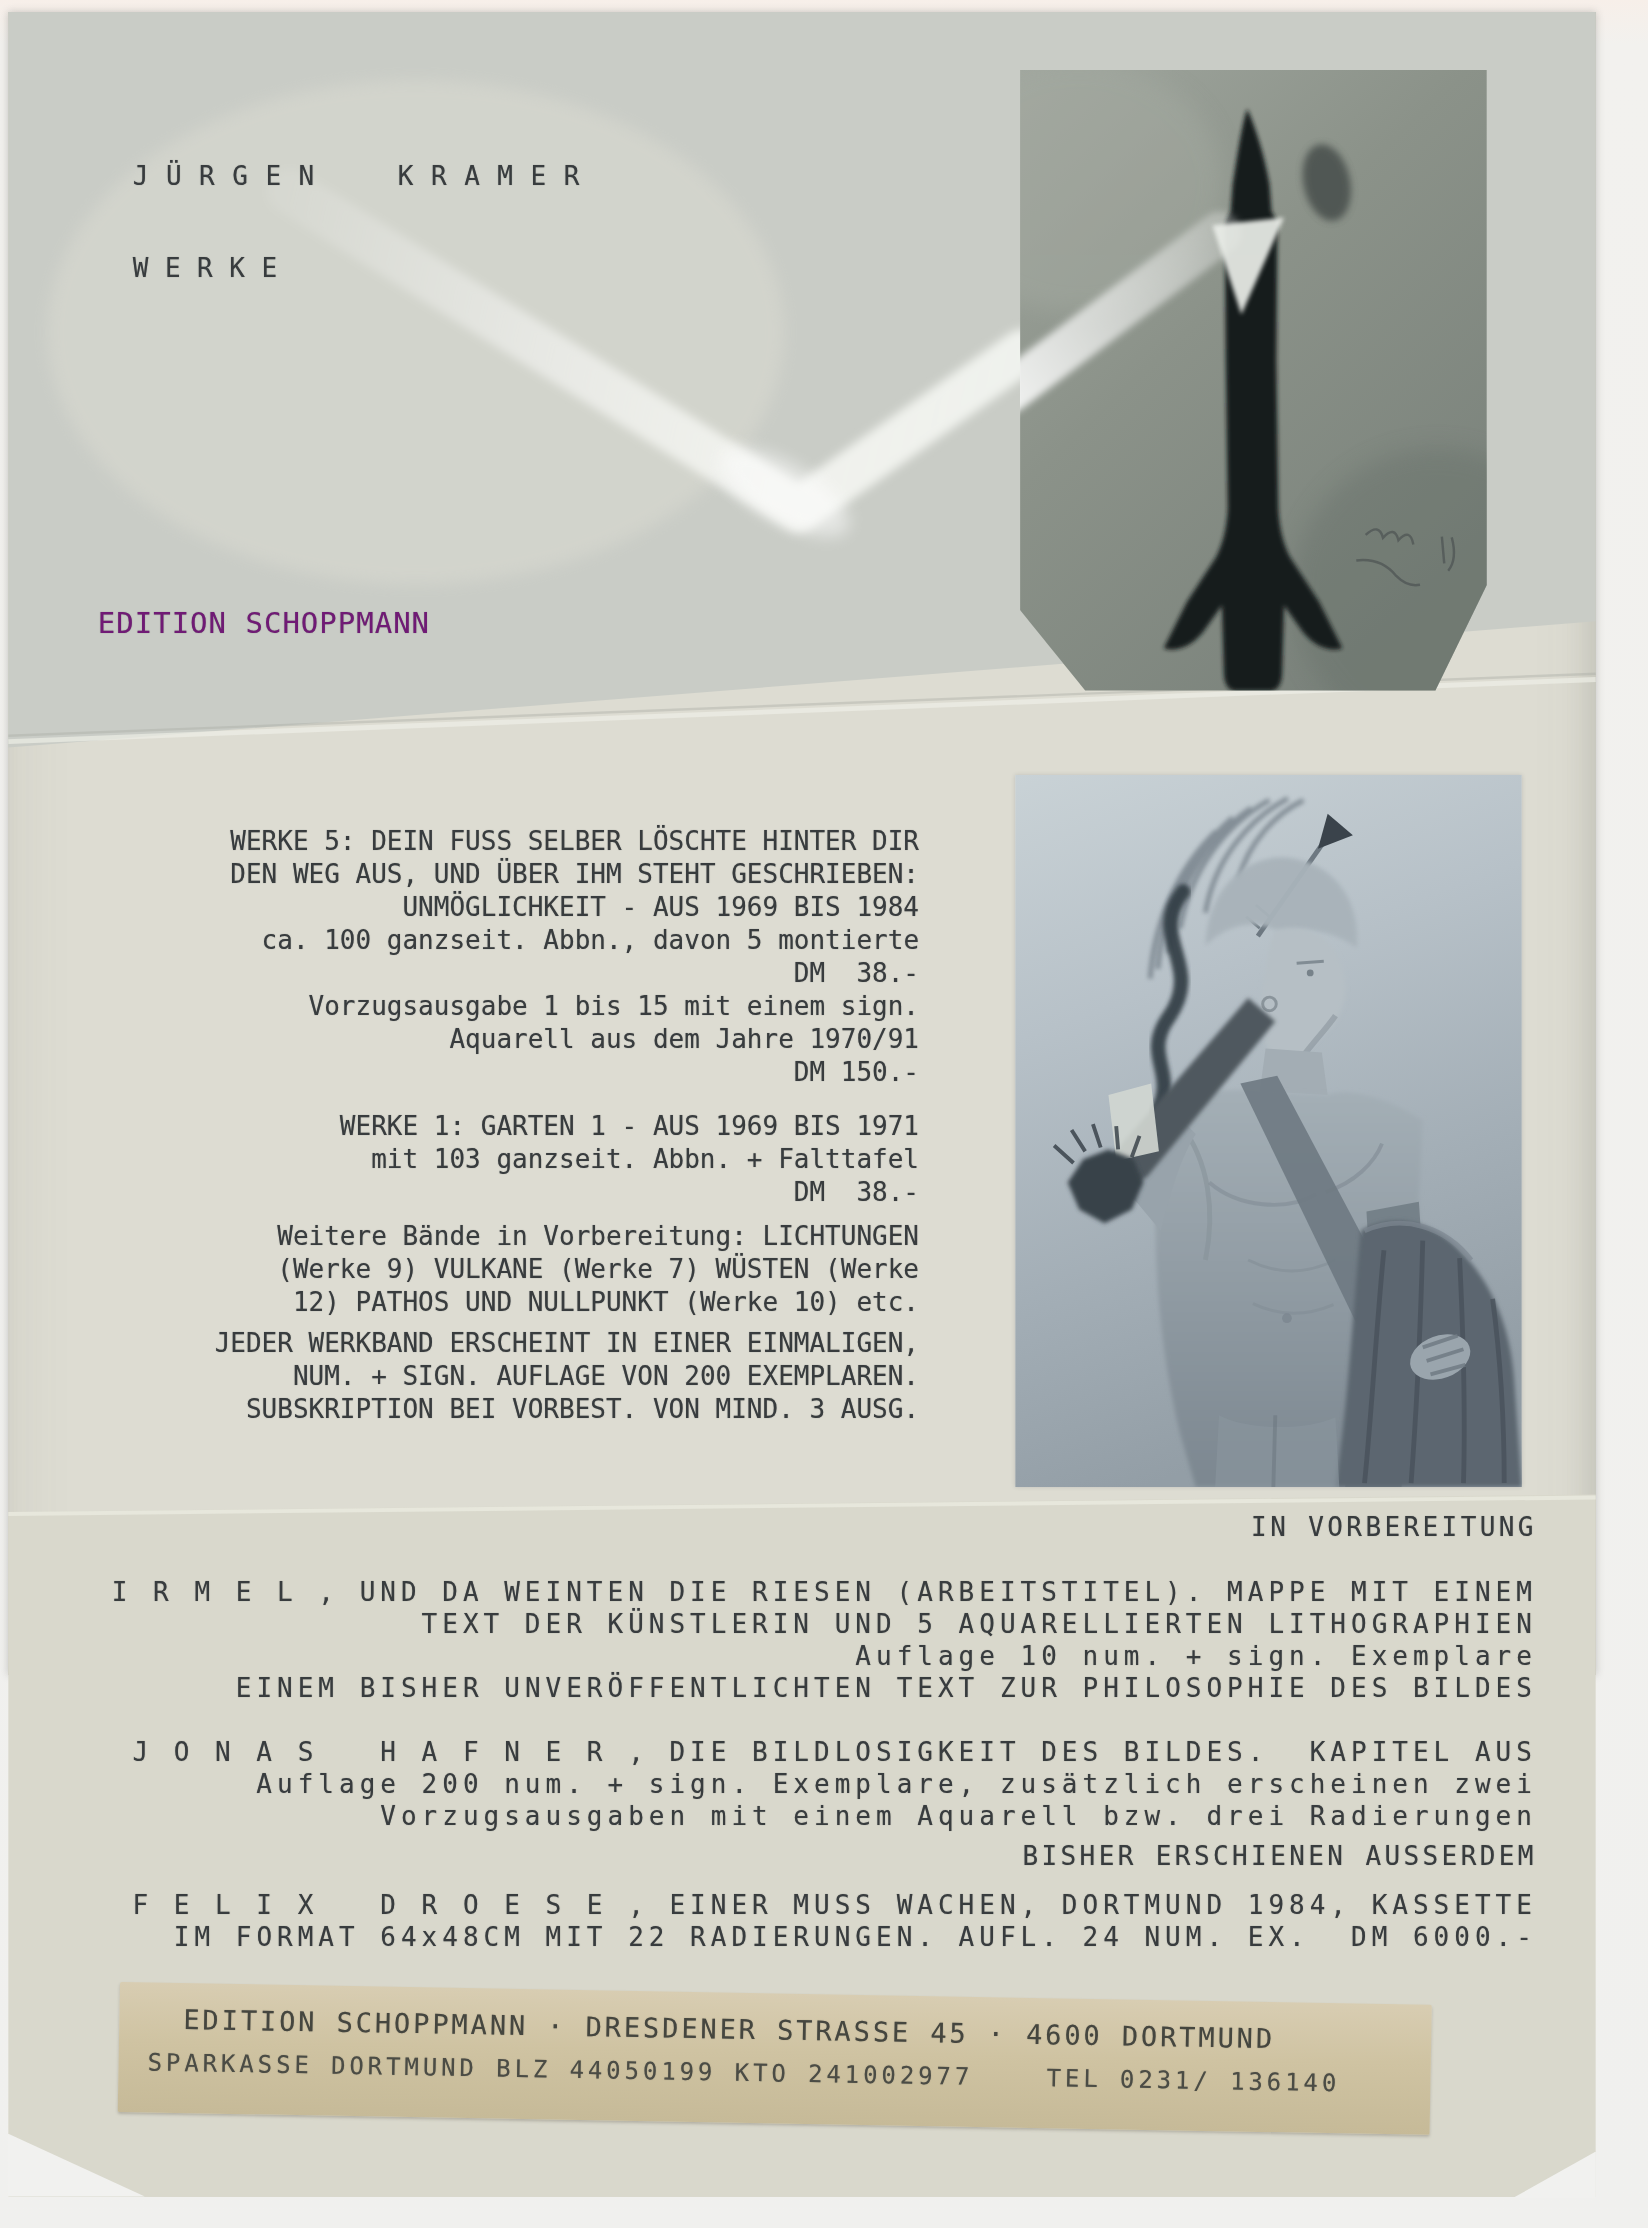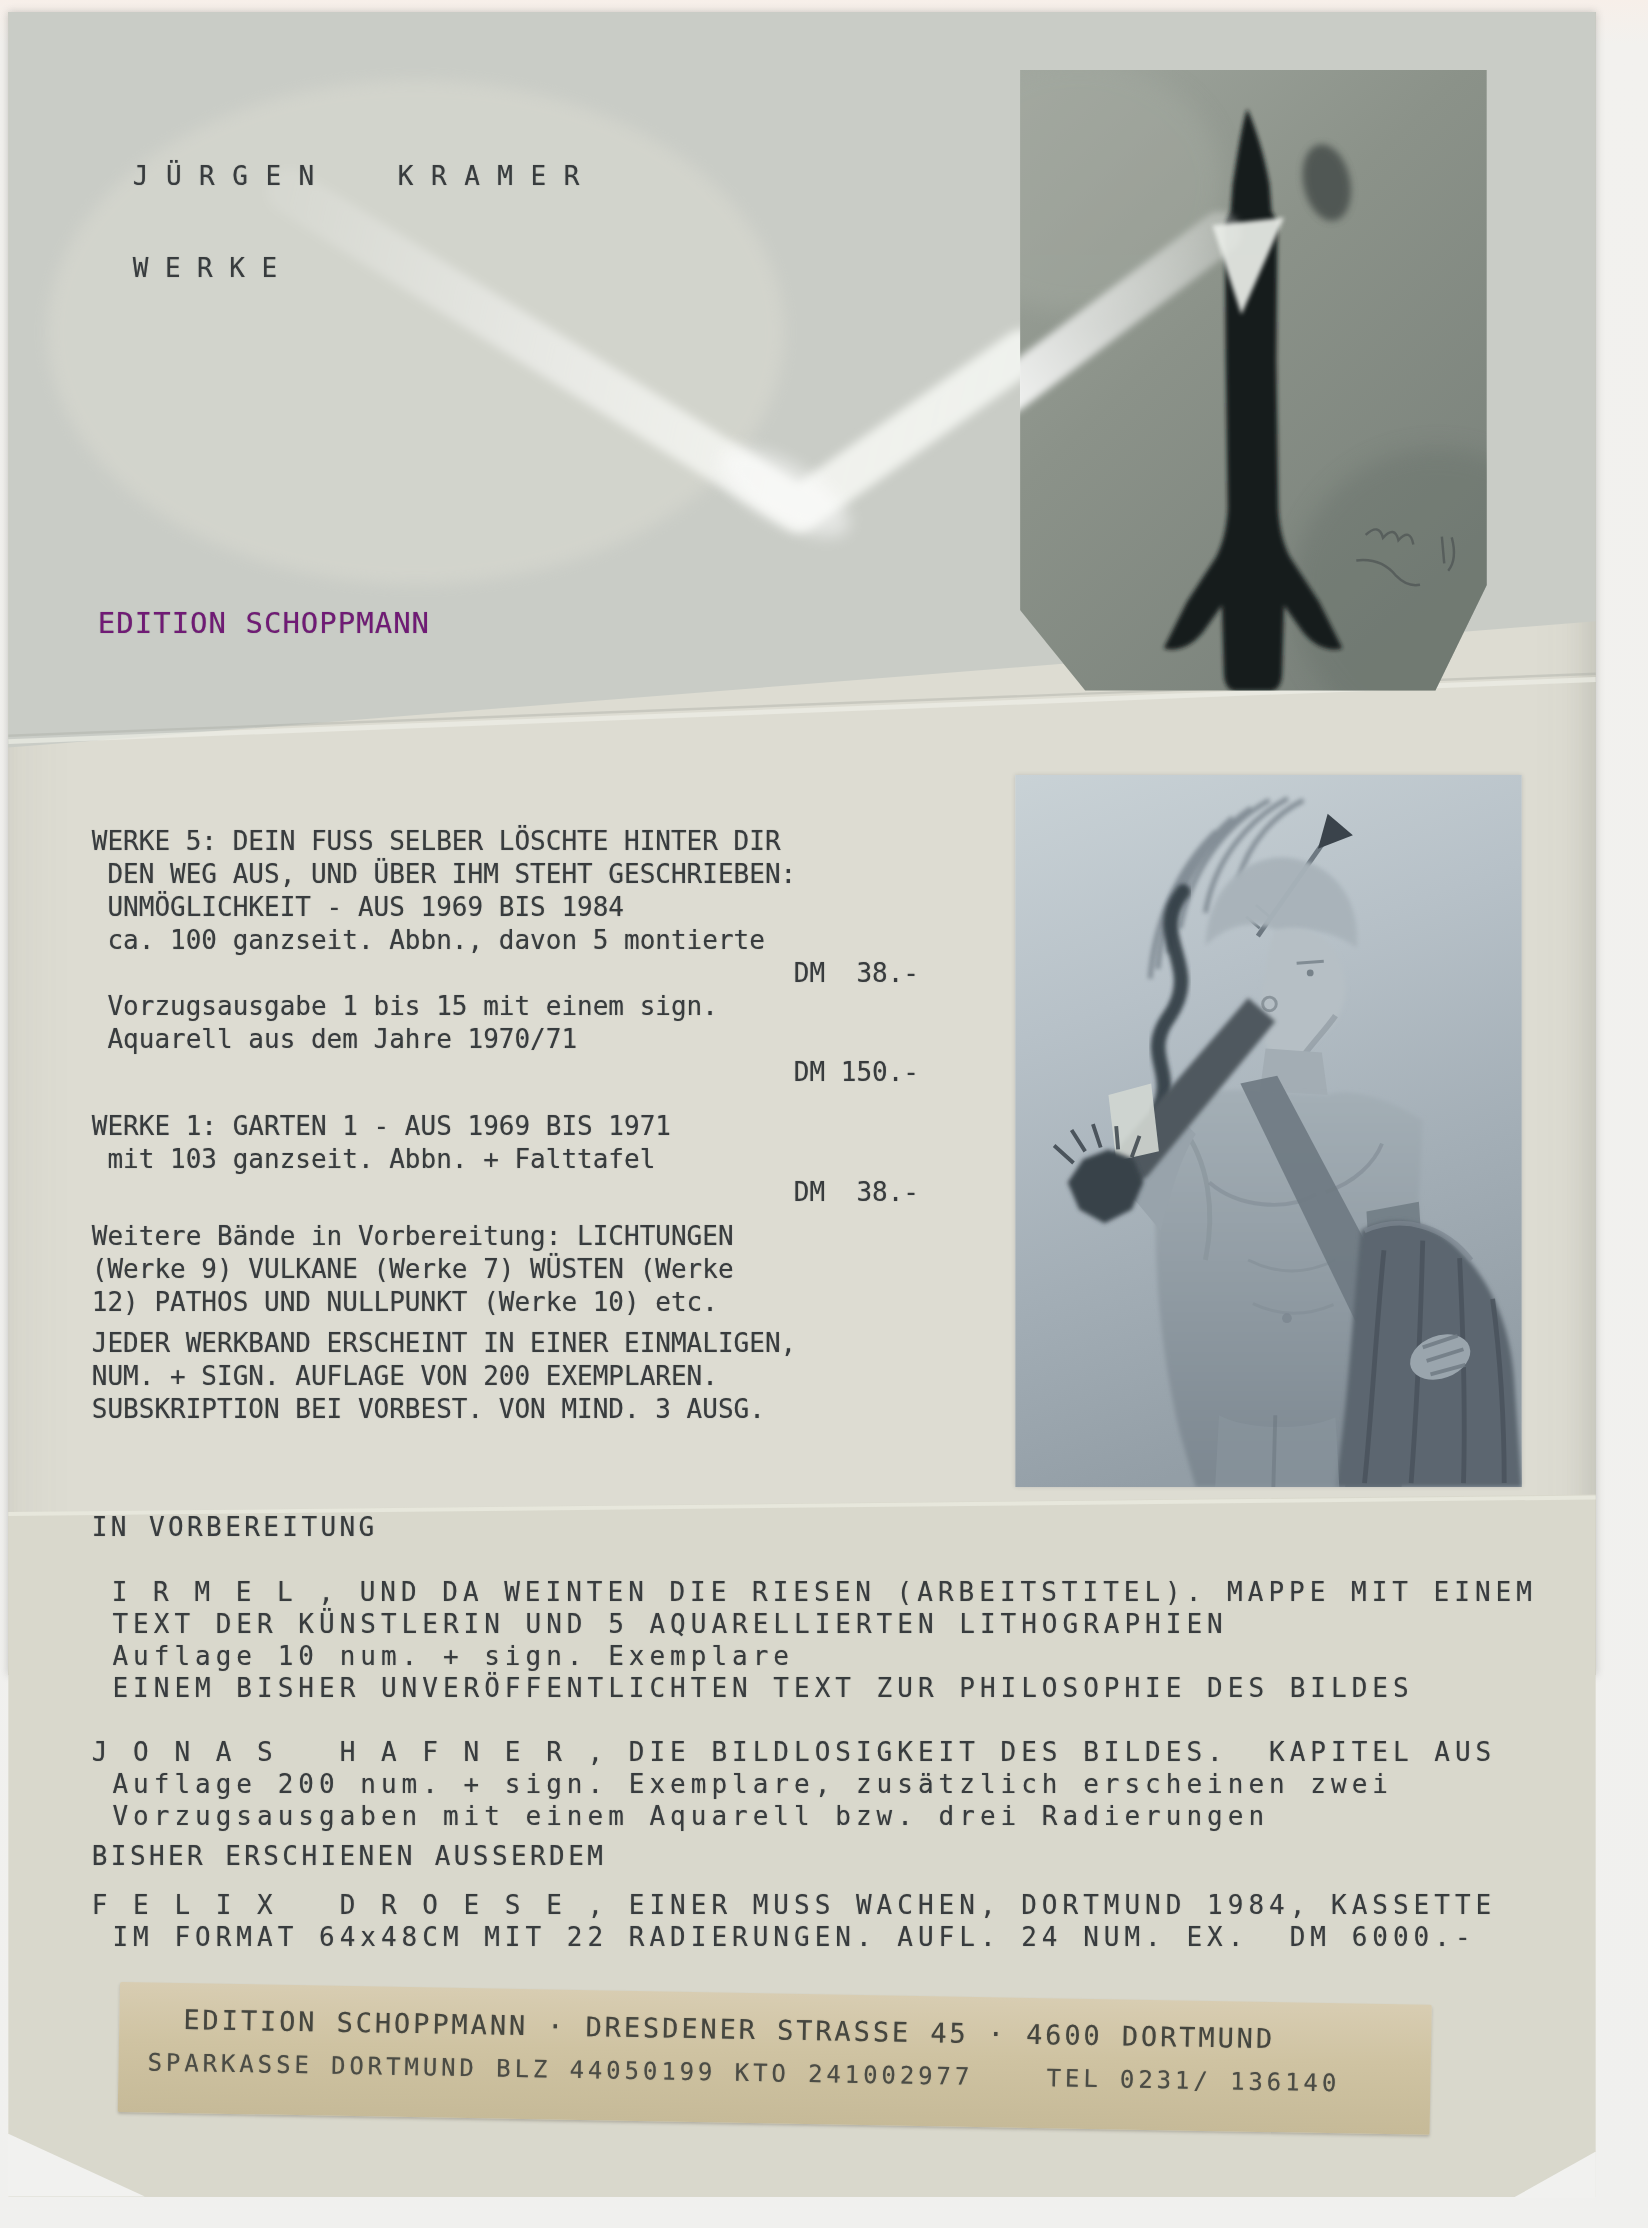--- a/index.html
+++ b/index.html
@@ -6,20 +6,21 @@
   body{
     width:1649px;height:2229px;position:relative;overflow:hidden;
     background:linear-gradient(180deg,#f7efe9 0px,#f2f1ee 44px,#f0f0ee 100%);
     font-family:"DejaVu Sans Mono","Liberation Mono",monospace;
     color:#383c3e;
   }
   #paper{
     position:absolute;left:7.8px;top:11.6px;width:1588px;height:1663px;
     background:#dddcd2;
     box-shadow:0 0 7.8px rgba(60,60,55,.25), inset 0 0 68px rgba(95,100,88,.10), inset -9.7px 0 21.3px rgba(85,90,82,.12);
+    text-align:right;
   }
   .txt{position:absolute;white-space:pre;text-shadow:0 0 1px rgba(56,60,62,.55);}
   #artist{left:125px;top:149px;font-size:26px;letter-spacing:17.5px;word-spacing:33px;}
   #series{left:125px;top:241px;font-size:26px;letter-spacing:16.5px;}
   #publisher{left:90px;top:594px;font-size:29px;letter-spacing:1px;color:#701a75;}
   
   #main-section{position:absolute;left:84px;top:813px;font-size:26px;letter-spacing:0px;}
   #main-section .ln{white-space:pre;line-height:33px;height:33px;text-shadow:0 0 1px rgba(56,60,62,.5);}
   #main-section .price{padding-left:702px;}
   .g6{margin-top:21px;} .g8{margin-top:7.8px;} .g12{margin-top:11.6px;}
@@ -121,21 +122,21 @@
     </svg>
   </div>
 
   <div id="main-section">
     <div class="ln">WERKE 5: DEIN FUSS SELBER LÖSCHTE HINTER DIR</div>
     <div class="ln"> DEN WEG AUS, UND ÜBER IHM STEHT GESCHRIEBEN:</div>
     <div class="ln"> UNMÖGLICHKEIT - AUS 1969 BIS 1984</div>
     <div class="ln"> ca. 100 ganzseit. Abbn., davon 5 montierte</div>
     <div class="ln price">DM  38.-</div>
     <div class="ln"> Vorzugsausgabe 1 bis 15 mit einem sign.</div>
-    <div class="ln"> Aquarell aus dem Jahre 1970/71</div>
+    <div class="ln"> Aquarell aus dem Jahre 1970/91</div>
     <div class="ln price">DM 150.-</div>
     <div class="ln g6">WERKE 1: GARTEN 1 - AUS 1969 BIS 1971</div>
     <div class="ln"> mit 103 ganzseit. Abbn. + Falttafel</div>
     <div class="ln price">DM  38.-</div>
     <div class="ln g12">Weitere Bände in Vorbereitung: LICHTUNGEN</div>
     <div class="ln">(Werke 9) VULKANE (Werke 7) WÜSTEN (Werke</div>
     <div class="ln">12) PATHOS UND NULLPUNKT (Werke 10) etc.</div>
     <div class="ln g8">JEDER WERKBAND ERSCHEINT IN EINER EINMALIGEN,</div>
     <div class="ln">NUM. + SIGN. AUFLAGE VON 200 EXEMPLAREN.</div>
     <div class="ln">SUBSKRIPTION BEI VORBEST. VON MIND. 3 AUSG.</div>

